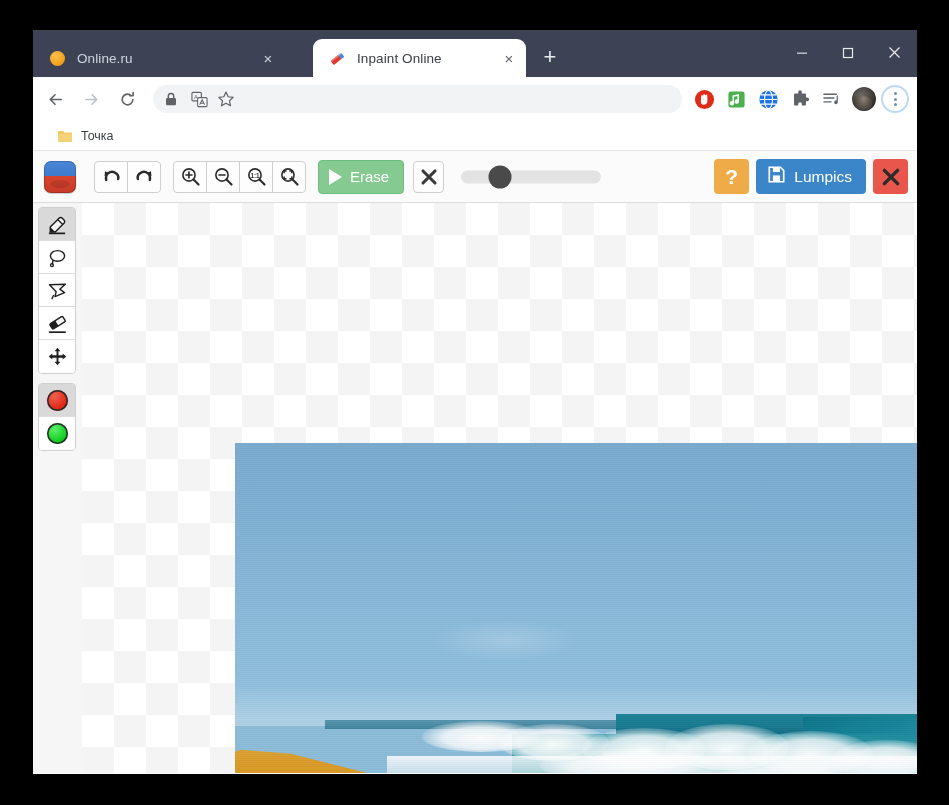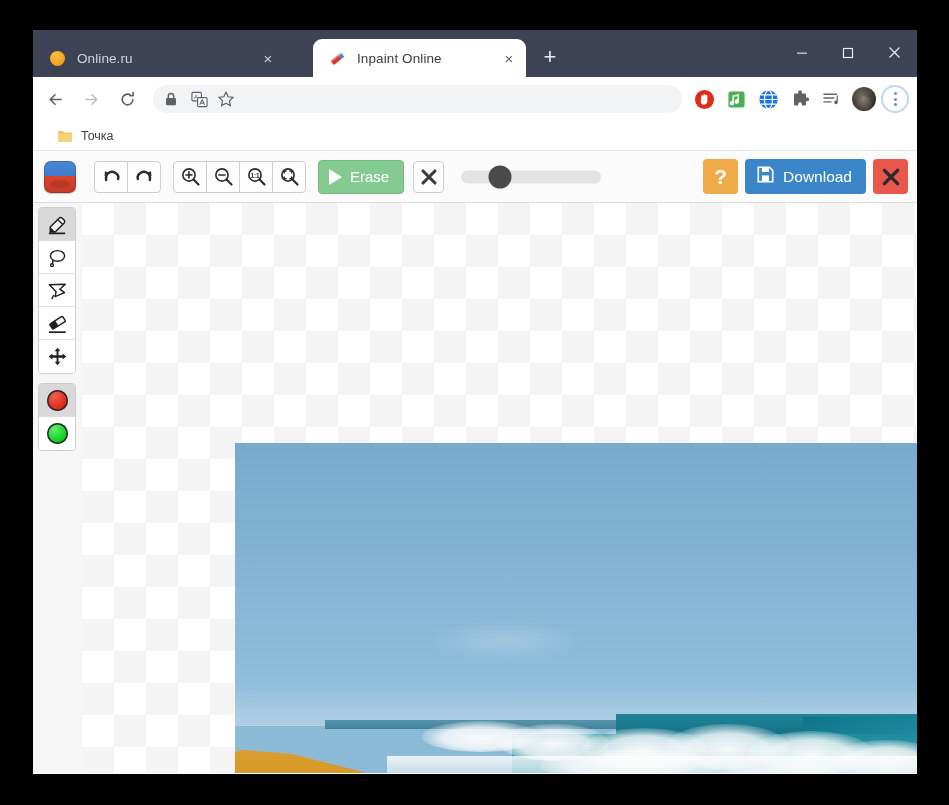--- a/index.html
+++ b/index.html
@@ -670,21 +670,21 @@
     <div id="help-button">?</div>
 
     <div id="download-button">
       <span>
         <svg width="19" height="19" viewBox="0 0 20 20">
           <path d="M2.4 2.4 H14.2 L17.6 5.8 V17.6 H2.4 Z" fill="none" stroke="#ffffff" stroke-width="1.7"></path>
           <rect x="6.2" y="2.4" width="7.4" height="5" fill="#ffffff"></rect>
           <rect x="6.2" y="11" width="7.4" height="6.6" fill="#ffffff"></rect>
         </svg>
       </span>
-      <span>Download</span>
+      <span>Lumpics</span>
     </div>
 
     <div id="close-editor-button">
       <svg width="20" height="20" viewBox="0 0 20 20">
         <path d="M3.4 3.4 L16.6 16.6 M16.6 3.4 L3.4 16.6" stroke="#2b2b2b" stroke-width="3.4" stroke-linecap="round"></path>
       </svg>
     </div>
   </div>
 
   <div id="editor-body">

